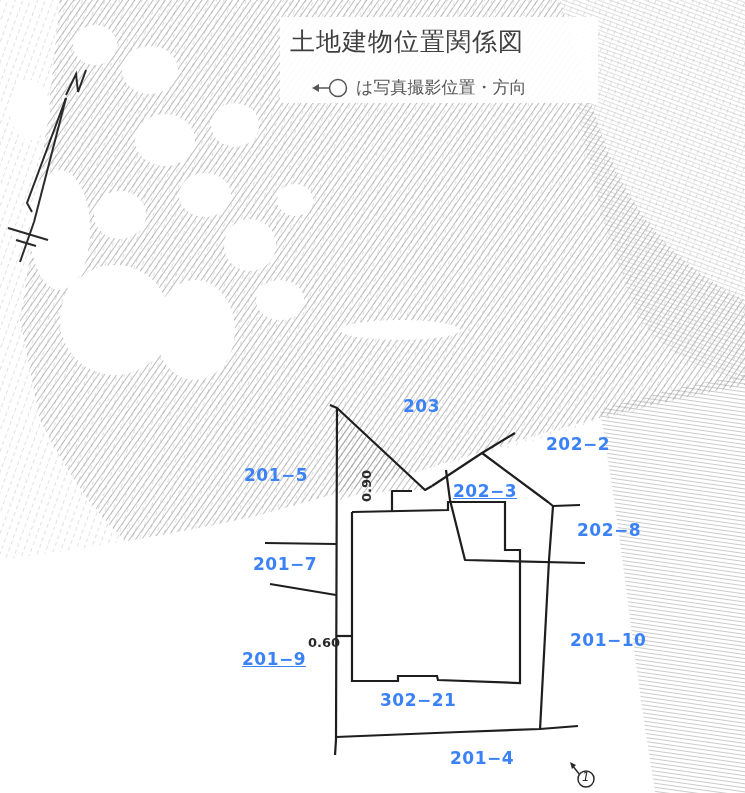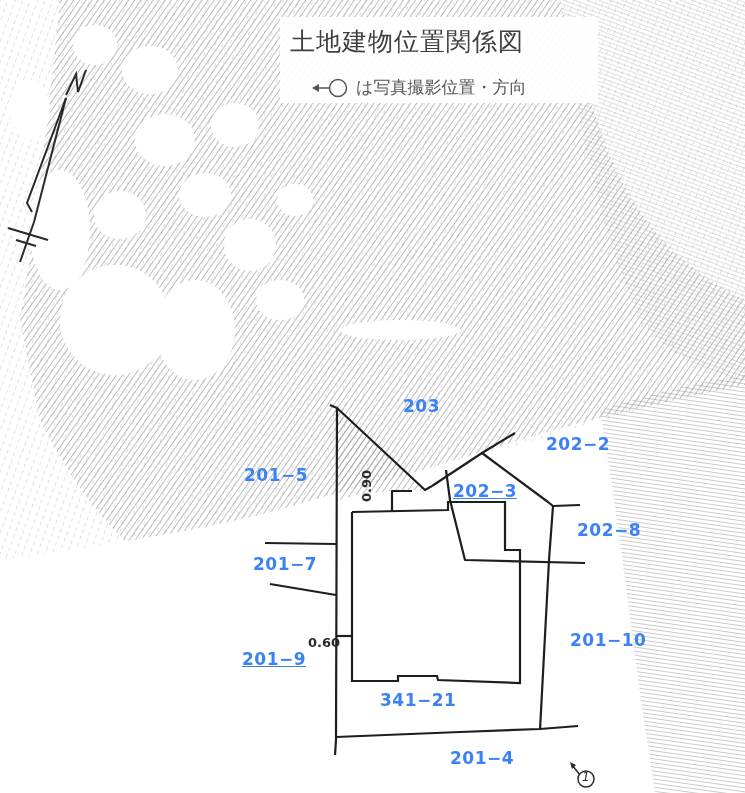--- a/index.html
+++ b/index.html
@@ -142,21 +142,21 @@
 
   
   <span class="lot-label" style="left:403px;top:396px;">203</span>
   <span class="lot-label" style="left:244px;top:450px;margin-top:15px;">201−5</span>
   <span class="lot-label" style="left:546px;top:434px;">202−2</span>
   <span class="lot-label" style="left:453px;top:481px;text-decoration:underline;">202−3</span>
   <span class="lot-label" style="left:577px;top:520px;">202−8</span>
   <span class="lot-label" style="left:253px;top:554px;">201−7</span>
   <span class="lot-label" style="left:242px;top:649px;text-decoration:underline;">201−9</span>
   <span class="lot-label" style="left:570px;top:630px;">201−10</span>
-  <span class="lot-label" style="left:380px;top:690px;">341−21</span>
+  <span class="lot-label" style="left:380px;top:690px;">302−21</span>
   <span class="lot-label" style="left:426px;top:748px;margin-left:24px;">201−4</span>
 
   
   <span class="dim-label dim-vert" style="left:359px;top:502px;">0.90</span>
   <span class="dim-label" style="left:308px;top:611px;margin-top:24px;">0.60</span>
 
   
   <div style="position:absolute;left:566px;top:760px;width:36px;height:30px;">
     <svg width="36" height="30" viewBox="0 0 36 30" style="position:absolute;left:0;top:0;">
       <line x1="14" y1="15" x2="6" y2="5" stroke="#2a2a2a" stroke-width="1.5"></line>

